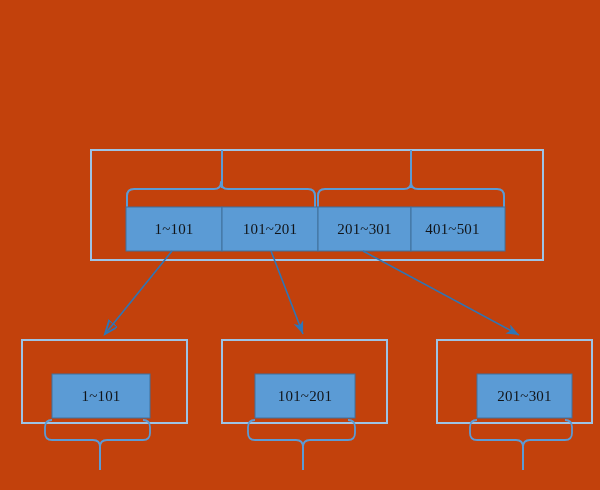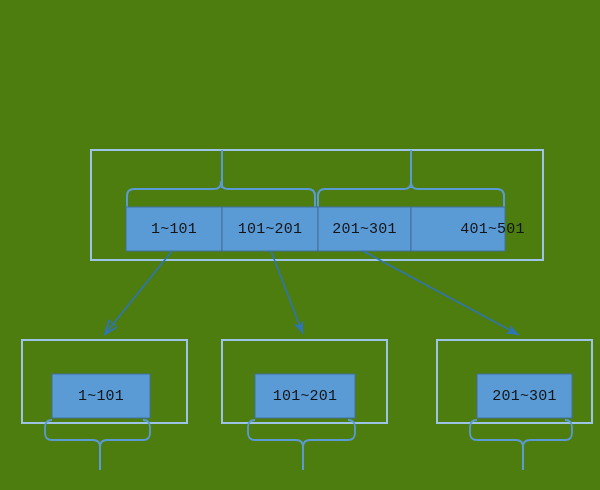--- a/index.html
+++ b/index.html
@@ -1,17 +1,17 @@
 <!DOCTYPE html>
 <html><head>
 <meta charset="utf-8">
 <style>
   html,body{margin:0;padding:0;background:#000;}
-  #stage{position:relative;width:600px;height:490px;background:#4d7c0f;
-         font-family:Liberation Mono, monospace;overflow:hidden;}
+  #stage{position:relative;width:600px;height:490px;background:#c2410c;
+         font-family:Liberation Serif, serif;overflow:hidden;}
   svg.layer{position:absolute;left:0;top:0;width:600px;height:490px;}
   .cell-label{
     position:absolute;display:flex;align-items:center;justify-content:center;
     color:#111418;font-size:15px;letter-spacing:.2px;white-space:nowrap;
     pointer-events:none;
   }
   .faint-label{
     position:absolute;display:flex;align-items:center;justify-content:center;
     color:#14191f;font-size:11px;white-space:nowrap;pointer-events:none;
     opacity:.92;
@@ -77,21 +77,21 @@
     <path d="M 523 447 L 523 470" fill="none" stroke="#5B9BD5" stroke-width="2"></path>
   </svg>
 
   <div class="faint-label" style="left:160px;top:138px;width:125px;height:14px;"></div>
   <div class="faint-label" style="left:350px;top:138px;width:125px;height:14px;"></div>
   <div class="faint-label" style="left:228px;top:181px;width:110px;height:13px;"></div>
 
   <div class="cell-label" style="left:126px;top:207px;width:96px;height:44px;">1~101</div>
   <div class="cell-label" style="left:222px;top:207px;width:96px;height:44px;">101~201</div>
   <div class="cell-label" style="left:318px;top:207px;width:93px;height:44px;">201~301</div>
-  <div class="cell-label" style="left:411px;top:207px;width:83px;height:44px;padding-left:40px;">401~501</div>
+  <div class="cell-label" style="left:411px;top:207px;width:83px;height:44px;">401~501</div>
 
   <div class="cell-label" style="left:52px;top:374px;width:98px;height:44px;">1~101</div>
   <div class="cell-label" style="left:255px;top:374px;width:100px;height:44px;">101~201</div>
   <div class="cell-label" style="left:477px;top:374px;width:95px;height:44px;">201~301</div>
 
   <div class="faint-label" style="left:45px;top:470px;width:110px;height:14px;"></div>
   <div class="faint-label" style="left:248px;top:470px;width:110px;height:14px;"></div>
   <div class="faint-label" style="left:468px;top:470px;width:110px;height:14px;"></div>
 
 </div>

